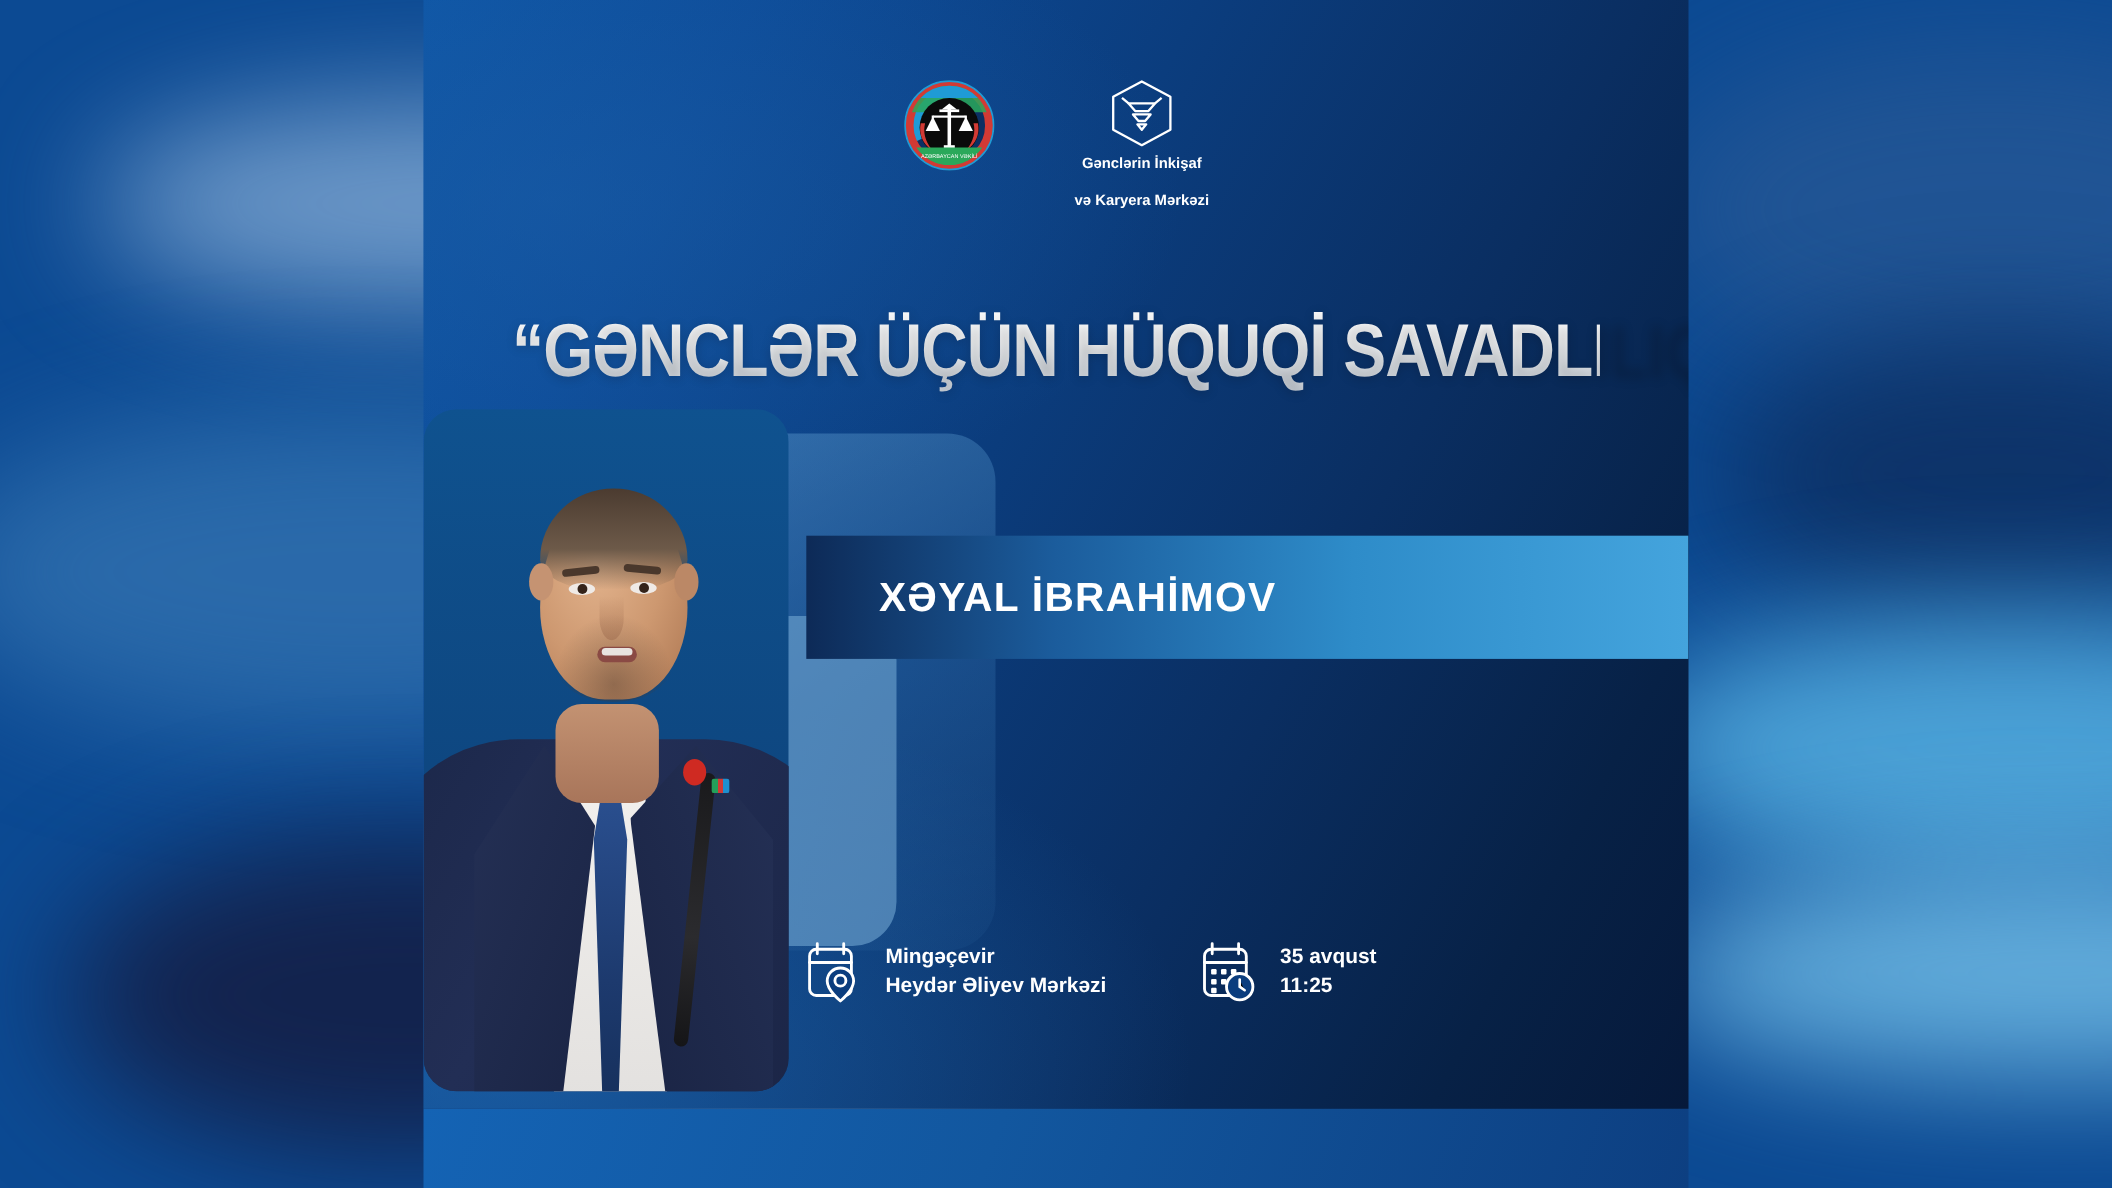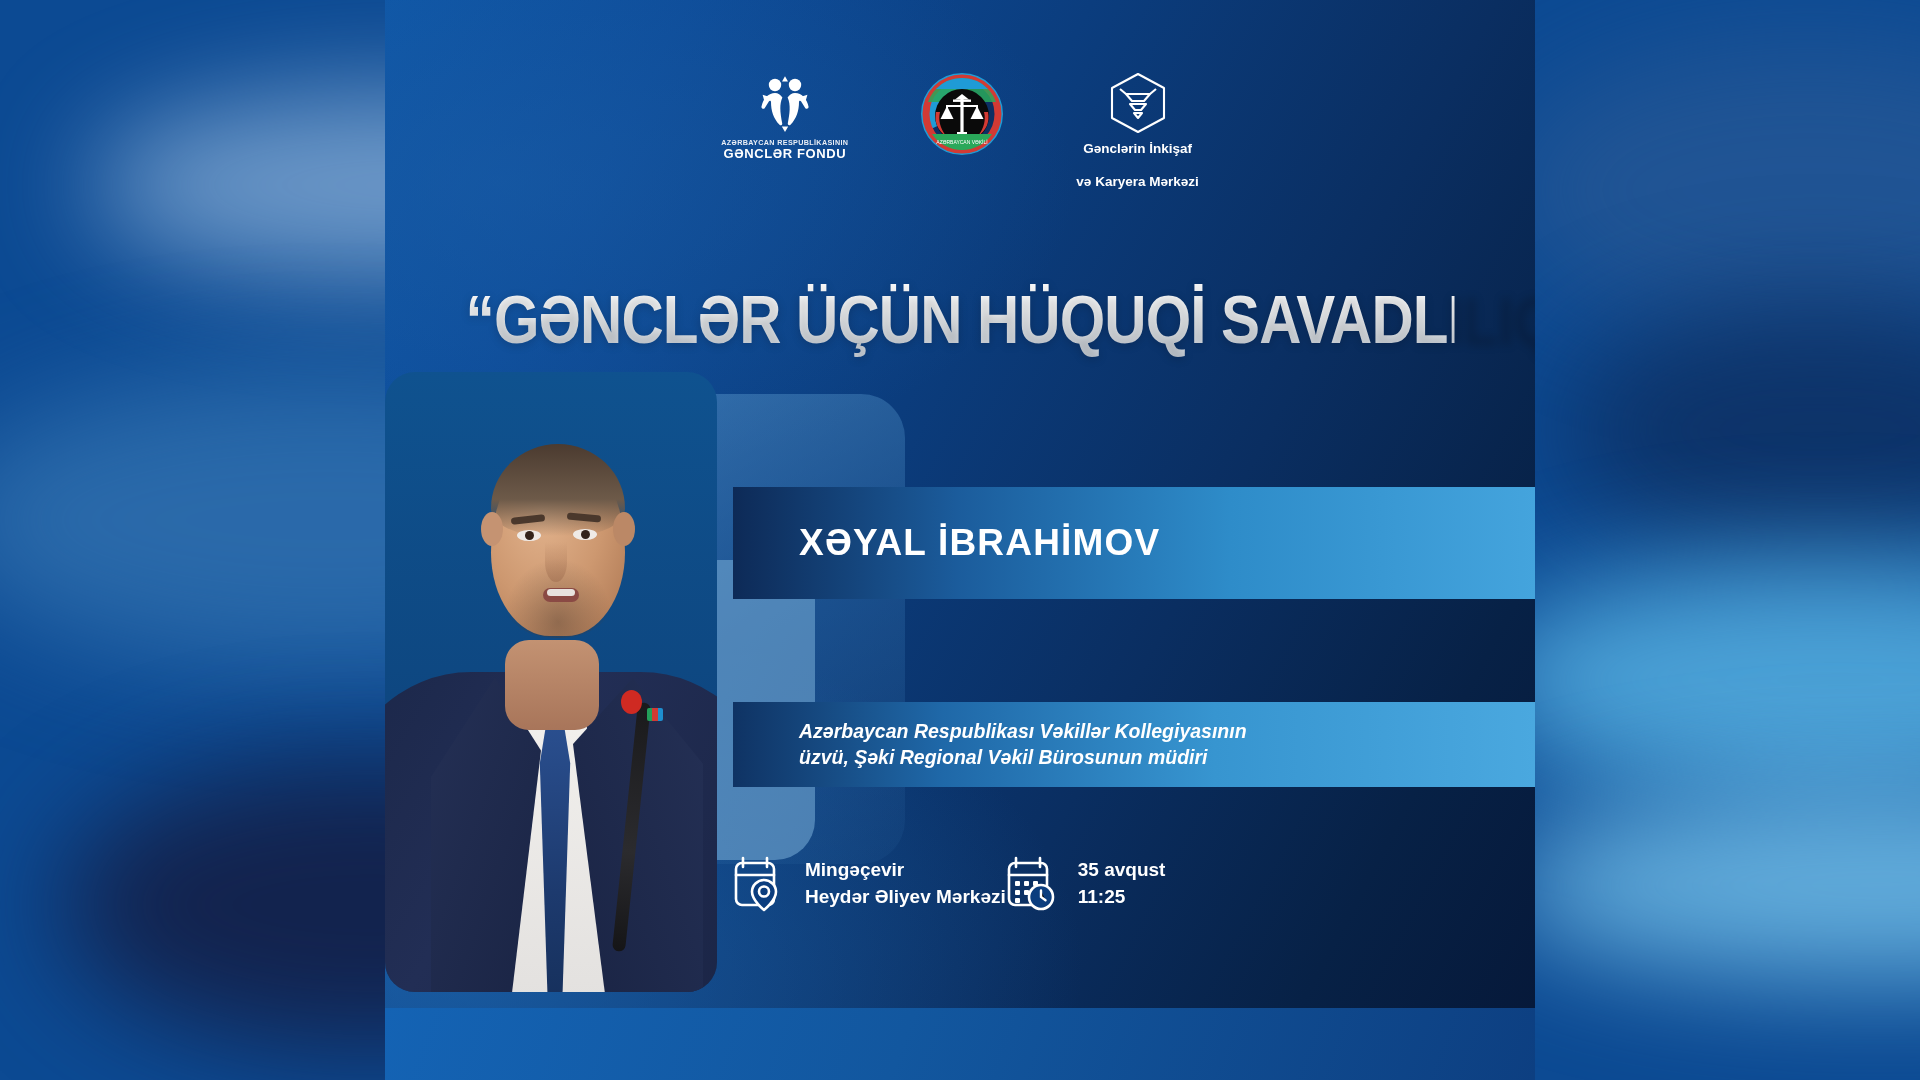--- a/index.html
+++ b/index.html
@@ -155,21 +155,21 @@
   .sub-bar{
     position:absolute;left:348px;top:702px;width:802px;height:85px;
     background:linear-gradient(90deg,#0f3364 0%,#1f68a8 26%,#3795d0 60%,#4aa8df 100%);
   }
   .sub-bar .txt{
     position:absolute;left:66px;top:50%;transform:translateY(-50%);
     color:#fff;font-size:19.5px;font-weight:700;font-style:italic;line-height:1.38;
   }
 
   
-  .meta{position:absolute;left:348px;top:856px;display:flex;align-items:flex-start;}
+  .meta{position:absolute;left:348px;top:856px;display:flex;gap:86px;align-items:flex-start;}
   .meta-item{display:flex;gap:20px;align-items:center;}
   .meta-txt{color:#fff;font-size:19px;font-weight:700;line-height:1.42;white-space:nowrap;}
 
   svg{display:block;}
 </style>
 </head>
 <body>
 
 <div id="stage">
 
@@ -185,38 +185,20 @@
     <div class="bd-blob b7"></div>
     <div class="bd-blob b8"></div>
   </div>
 
   <div id="card-tail"></div>
 
   <div id="card">
 
     <div class="logos">
 
-      <div class="logo">
-        <span class="logo-mark">
-          <svg width="62" height="62" viewBox="0 0 62 62">
-            <g fill="#ffffff">
-              <circle cx="21" cy="13" r="6.2"></circle>
-              <circle cx="41" cy="13" r="6.2"></circle>
-              <path d="M21 21c-7 0-12 6-13.5 13.5-.4 2 2.2 3.2 3.3 1.4l4.2-6.6c.6-1 2-.6 2 .6 0 9 2.6 16.5 8.5 22.8 1.1 1.2 3 .2 2.7-1.4C26.4 42 25 33 28.4 25.6 26.7 22.8 24 21 21 21z"></path>
-              <path d="M41 21c7 0 12 6 13.5 13.5.4 2-2.2 3.2-3.3 1.4l-4.2-6.6c-.6-1-2-.6-2 .6 0 9-2.6 16.5-8.5 22.8-1.1 1.2-3 .2-2.7-1.4C35.6 42 37 33 33.6 25.6 35.3 22.8 38 21 41 21z"></path>
-              <path d="M31 4.2l3 5.2h-6z"></path>
-              <path d="M8.6 22.8l5.6 1.6-4 4.2z"></path>
-              <path d="M53.4 22.8l-1.6 5.8-4-4.2z"></path>
-              <path d="M31 60l-3.2-5.4h6.4z"></path>
-            </g>
-          </svg>
-        </span>
-        <div class="gf-cap">AZƏRBAYCAN RESPUBLİKASININ</div>
-        <div class="gf-name">GƏNCLƏR FONDU</div>
-      </div>
 
       <div class="logo">
         <span class="logo-mark">
           <svg width="84" height="84" viewBox="0 0 84 84">
             <circle cx="42" cy="42" r="41" fill="#0c2f63"></circle>
             <circle cx="42" cy="42" r="39" fill="none" stroke="#1f9bd6" stroke-width="4"></circle>
             <path d="M42 3a39 39 0 0 0-39 39 39 39 0 0 0 4 17L42 42z" fill="#1f9bd6"></path>
             <path d="M3 42a39 39 0 0 0 6 21h66a39 39 0 0 0 6-21z" fill="#1f9bd6" opacity="0"></path>
             <path d="M4 50a39 39 0 0 0 76 0z" fill="#2aa85a" opacity=".0"></path>
             <circle cx="42" cy="42" r="36" fill="none" stroke="#d23a34" stroke-width="7"></circle>
@@ -263,26 +245,20 @@
 
     <h1 id="title">“GƏNCLƏR ÜÇÜN HÜQUQİ SAVADLILIQ”</h1>
 
     <div class="panel-a"></div>
     <div class="panel-b"></div>
 
     <div class="name-bar">
       <span class="txt">XƏYAL İBRAHİMOV</span>
     </div>
 
-    <div class="sub-bar">
-      <span class="txt">
-        <span>Azərbaycan Respublikası Vəkillər Kollegiyasının</span><br>
-        <span>üzvü, Şəki Regional Vəkil Bürosunun müdiri</span>
-      </span>
-    </div>
 
     <div class="photo-wrap">
       <div class="ph-bg"></div>
       <div class="ph-suit"></div>
       <div class="ph-shirt"></div>
       <div class="ph-lapL"></div>
       <div class="ph-lapR"></div>
       <div class="ph-tie"></div>
       <div class="ph-neck"></div>
       <div class="ph-head"></div>

